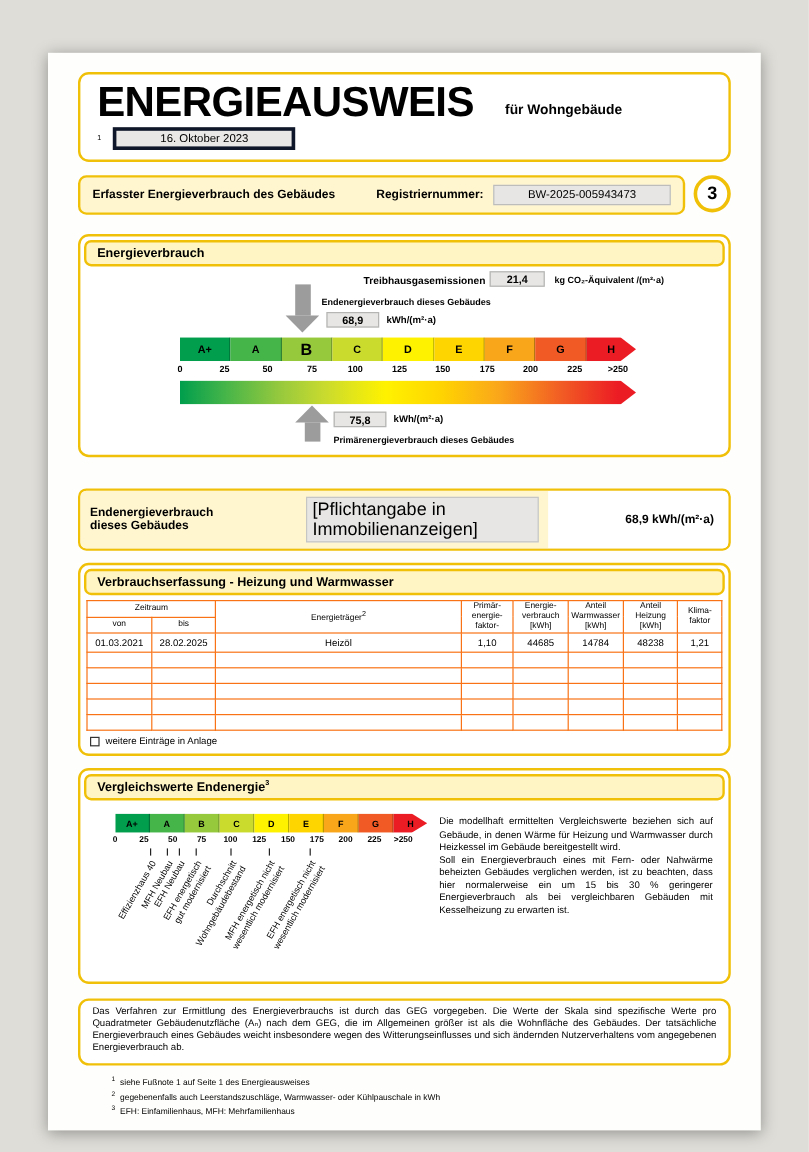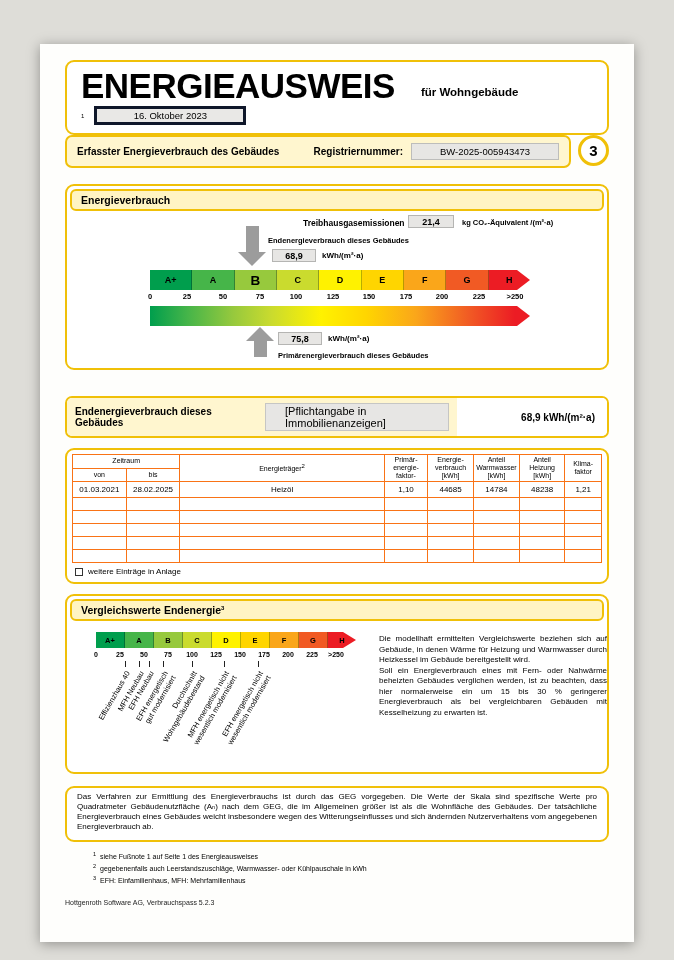--- a/index.html
+++ b/index.html
@@ -7,21 +7,21 @@
   body { background:#DEDDD8; font-family:"Liberation Sans","DejaVu Sans",sans-serif; color:#000; position:relative; overflow:hidden; }
   .page { position:absolute; left:40px; top:44px; width:594px; height:898px; background:#FEFEFC;
           box-shadow:0 2px 12px rgba(0,0,0,.35); padding:16px 25px 8px 25px; overflow:hidden; }
 
   .box { border:2.5px solid #F0C008; border-radius:9px; background:#fff; }
   .section-header { margin:3px; border:2px solid #F0C008; border-radius:6px; background:#FFF4C3;
                     padding:3px 9px; font-weight:bold; font-size:10.5px; }
   sup { font-size:6px; }
 
   
-  .head-box { padding:7px 14px 8px 14px; margin-bottom:0; }
+  .head-box { padding:7px 14px 8px 14px; margin-bottom:11px; }
   .title-row { display:flex; align-items:flex-end; }
   .main-title { font-size:35px; font-weight:bold; letter-spacing:-0.5px; line-height:34px; }
   .sub-title { font-size:11.5px; font-weight:bold; margin-left:26px; padding-bottom:5px; }
   .law-row { margin-top:3px; font-size:9.5px; display:flex; align-items:center; }
   .date-box { margin-left:10px; background:#E9E8E6; border:3px solid #0f172a; padding:1px 0;
               width:152px; text-align:center; font-size:9.5px; }
 
   
   .reg-row { display:flex; align-items:flex-start; margin-bottom:16px; }
   .reg-strip { flex:1; border:2.5px solid #F0C008; border-radius:7px; background:#FFF6CF;
@@ -68,21 +68,21 @@
                     border-top:14px solid #9C9C9C; }
   .arr-up { position:absolute; width:28px; }
   .arr-up .head { width:0; height:0; border-left:14px solid transparent; border-right:14px solid transparent;
                   border-bottom:14px solid #9C9C9C; }
   .arr-up .shaft { width:13px; height:16px; background:#9C9C9C; margin:0 auto; }
 
   
   .pflicht { display:flex; align-items:stretch; border:2.5px solid #F0C008; border-radius:7px; overflow:hidden; margin-bottom:10px; background:#fff; }
   .pflicht-left { flex:1; background:#FFF6CF; padding:5px 8px; display:flex; align-items:center; gap:8px; }
   .pflicht-lbl { font-weight:bold; font-size:10px; }
-  .pflicht-note { background:#E7E6E4; border:1px solid #C6C6C4; padding:1px 19px; font-size:11px;margin-left:36px; }
+  .pflicht-note { background:#E7E6E4; border:1px solid #C6C6C4; padding:1px 4px; font-size:15px;margin-left:36px; }
   .pflicht-right { width:150px; display:flex; align-items:center; justify-content:flex-end; padding-right:12px;
                    font-weight:bold; font-size:10px; background:#fff; }
 
   
   .vb-box { margin-bottom:10px; }
   .vb-table-wrap { margin:4px 5px 0 5px; }
   table { width:100%; border-collapse:collapse; }
   th,td { border:1px solid #f97316; }
   th { font-size:7px; font-weight:normal; text-align:center; padding:1px 2px; line-height:8px; vertical-align:middle; }
   td { font-size:8px; text-align:center; padding:1px 2px; height:16px; }
@@ -93,21 +93,21 @@
   
   .cmp-box { margin-bottom:12px; }
   .cmp-content { position:relative; height:148px; margin:2px 3px 0 3px; }
   .cmp-letterbar { position:absolute; left:26px; top:8px; width:260px; height:16px; }
   .cmp-letterbar .seg { font-size:7.5px; }
   .cmp-ticks { position:absolute; left:26px; top:27px; width:260px; height:9px; }
   .cmp-ticks .tick { font-size:7px; }
   .cmp-mark { position:absolute; width:1px; height:6px; background:#222; top:37px; }
   .cmp-label { position:absolute; top:46px; transform:rotate(-60deg) translateX(-100%); transform-origin:0 0;
                font-size:7.5px; line-height:8.5px; text-align:right; white-space:nowrap; }
-  .cmp-text { position:absolute; left:309px; top:10px; width:228px; font-size:8px; line-height:10.5px; text-align:justify; }
+  .cmp-text { position:absolute; left:296px; top:10px; width:228px; font-size:8px; line-height:10.5px; text-align:justify; }
 
   
   .erl-box { margin-bottom:8px; }
   .erl-text { font-size:8px; line-height:10px; text-align:justify; padding:4px 10px 8px 10px; }
 
   
   .footnotes { margin:4px 0 0 28px; }
   .fn { font-size:7px; line-height:9.5px; }
   .fn sup { font-size:5.5px; margin-right:4px; }
   .footer-line { font-size:7px; margin-top:14px; color:#222; }
@@ -196,20 +196,21 @@
 
   <div class="pflicht">
     <div class="pflicht-left">
       <span class="pflicht-lbl">Endenergieverbrauch dieses Gebäudes</span>
       <span class="pflicht-note">[Pflichtangabe in Immobilienanzeigen]</span>
     </div>
     <div class="pflicht-right">68,9 kWh/(m²·a)</div>
   </div>
 
   <div class="box vb-box">
+    <div class="section-header">Verbrauchserfassung - Heizung und Warmwasser</div>
     <div class="vb-table-wrap">
       <table>
         <colgroup>
           <col style="width:54px">
             <col style="width:54px">
             <col style="width:210px">
             <col style="width:44px">
           <col style="width:46px">
             <col style="width:46px">
             <col style="width:46px">

